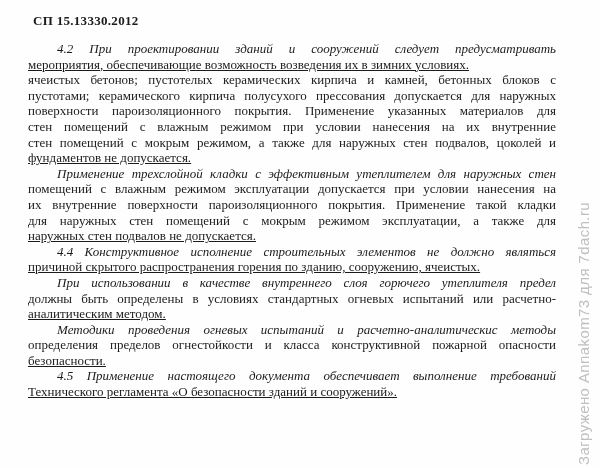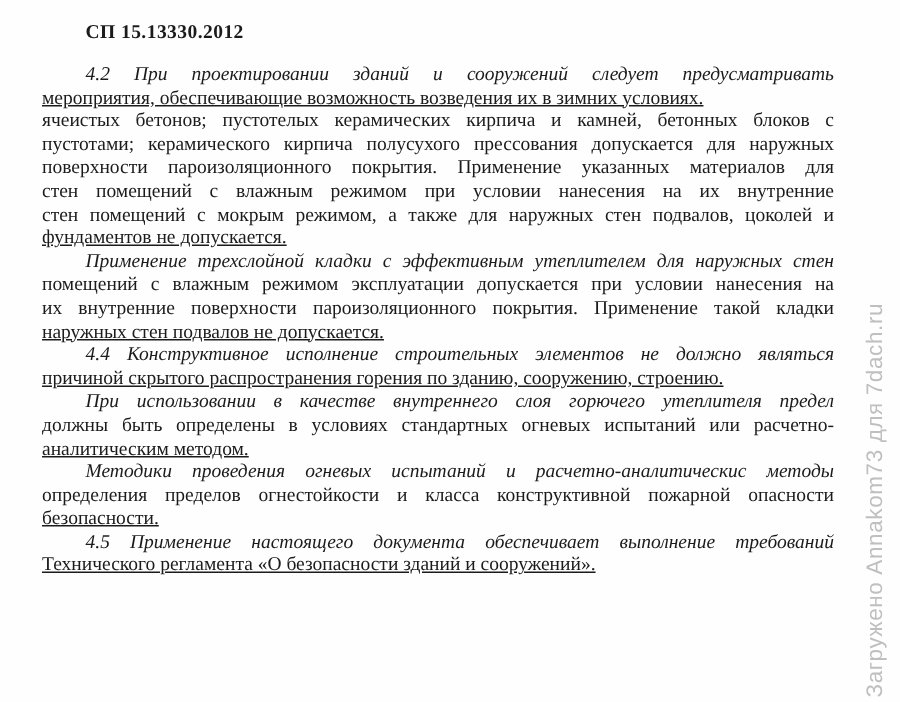--- a/index.html
+++ b/index.html
@@ -16,21 +16,20 @@
     font-family: "Liberation Serif", serif;
     color: #1b1b1b;
   }
   .doc-header {
     position: absolute;
     left: 33px;
     top: 13px;
     font-size: 13px;
     font-weight: bold;
     letter-spacing: 0.3px;
-    margin-left: 24px;
   }
   .doc-body {
     position: absolute;
     left: 28px;
     top: 41px;
     width: 528px;
     font-size: 13px;
     line-height: 15.6px;
   }
   .ln {
@@ -70,23 +69,24 @@
       <div class="ln last">мероприятия, обеспечивающие возможность возведения их в зимних условиях.</div>
       <div class="ln">ячеистых бетонов; пустотелых керамических кирпича и камней, бетонных блоков с</div>
       <div class="ln">пустотами; керамического кирпича полусухого прессования допускается для наружных</div>
       <div class="ln">поверхности пароизоляционного покрытия. Применение указанных материалов для</div>
       <div class="ln">стен помещений с влажным режимом при условии нанесения на их внутренние</div>
       <div class="ln">стен помещений с мокрым режимом, а также для наружных стен подвалов, цоколей и</div>
       <div class="ln last">фундаментов не допускается.</div>
       <div class="ln first">Применение трехслойной кладки с эффективным утеплителем для наружных стен</div>
       <div class="ln">помещений с влажным режимом эксплуатации допускается при условии нанесения на</div>
       <div class="ln">их внутренние поверхности пароизоляционного покрытия. Применение такой кладки</div>
+      <div class="ln">для наружных стен помещений с мокрым режимом эксплуатации, а также для</div>
       <div class="ln last">наружных стен подвалов не допускается.</div>
       <div class="ln first">4.4 Конструктивное исполнение строительных элементов не должно являться</div>
-      <div class="ln last">причиной скрытого распространения горения по зданию, сооружению, строению.</div>
+      <div class="ln last">причиной скрытого распространения горения по зданию, сооружению, ячеистых.</div>
       <div class="ln first">При использовании в качестве внутреннего слоя горючего утеплителя предел</div>
       <div class="ln">должны быть определены в условиях стандартных огневых испытаний или расчетно-</div>
       <div class="ln last">аналитическим методом.</div>
       <div class="ln first">Методики проведения огневых испытаний и расчетно-аналитическис методы</div>
       <div class="ln">определения пределов огнестойкости и класса конструктивной пожарной опасности</div>
       <div class="ln last">безопасности.</div>
       <div class="ln first">4.5 Применение настоящего документа обеспечивает выполнение требований</div>
       <div class="ln last">Технического регламента «О безопасности зданий и сооружений».</div>
     </div>
 

